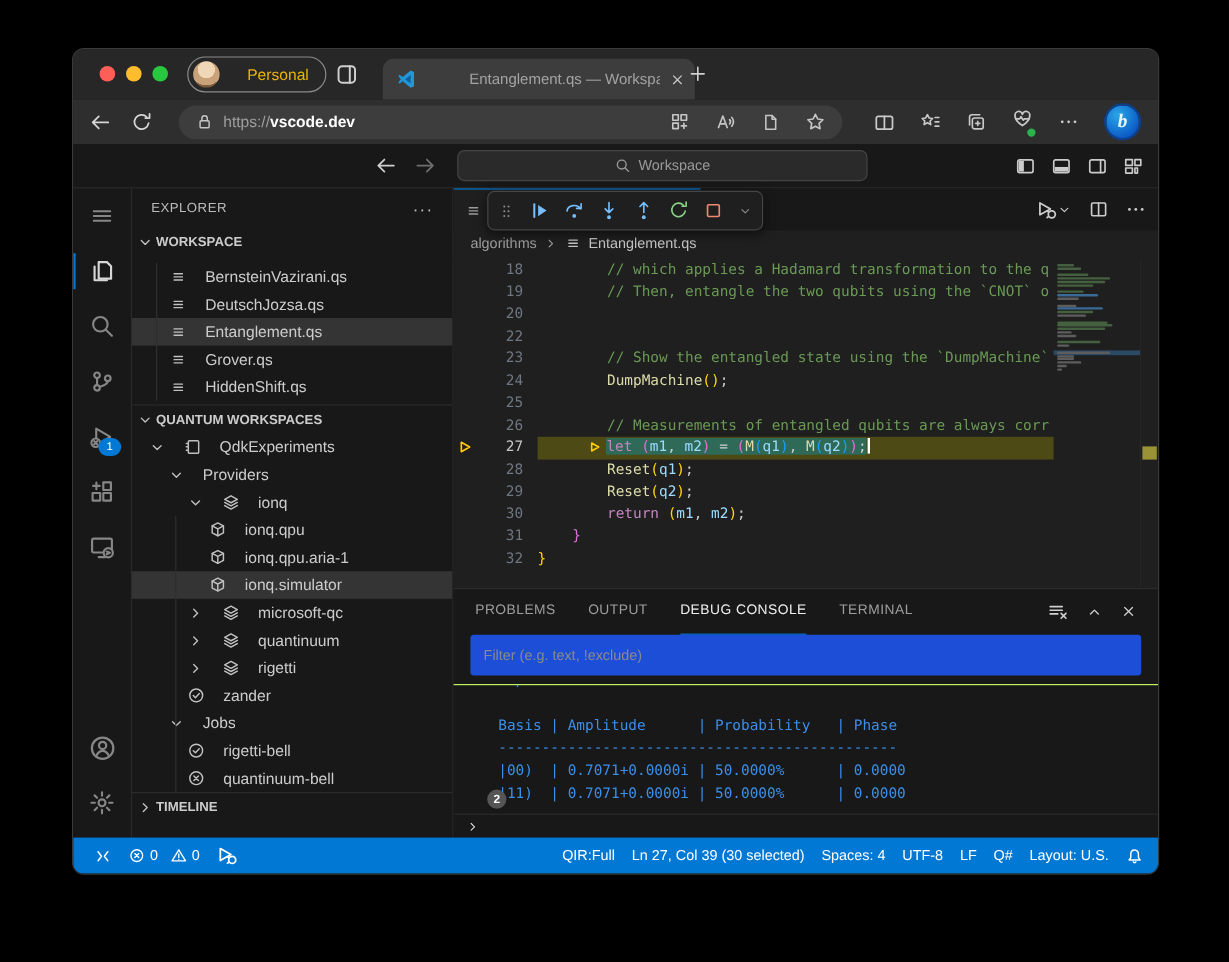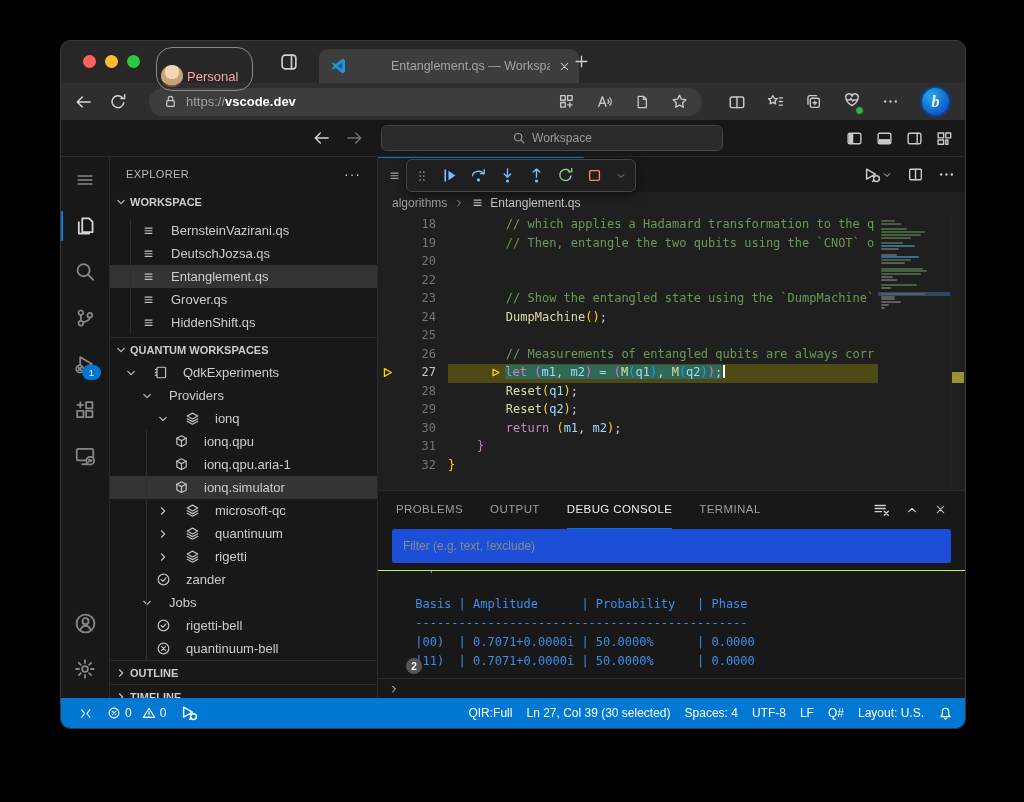--- a/index.html
+++ b/index.html
@@ -10,21 +10,21 @@
        box-shadow:0 24px 70px rgba(0,0,0,.85);display:flex;flex-direction:column;}
   i.ic{display:inline-flex;align-items:center;justify-content:center;flex:none;font-style:normal;}
   i.ic svg{display:block;}
 
   
   .tabstrip{height:42px;background:#272727;display:flex;align-items:flex-end;flex:none;position:relative;}
   .lights{position:absolute;left:22px;top:14px;display:flex;gap:9px;}
   .light{width:13px;height:13px;border-radius:50%;}
   .l-red{background:#ff5f57}.l-yellow{background:#febc2e}.l-green{background:#28c840}
   .profile{position:absolute;left:95px;top:6px;height:28px;border:1px solid #8a8a8a;border-radius:16px;
-           display:flex;align-items:center;gap:4px;padding:14px 14px 0 4px;color:#fca5a5;font-size:13px;}
+           display:flex;align-items:center;gap:23px;padding:0 14px 0 4px;color:#eab308;font-size:13px;}
   .avatar{width:22px;height:22px;border-radius:50%;
           background:radial-gradient(circle at 50% 32%,#f0d7b8 0 38%,#caa27a 39% 70%,#7d5b3f 71%);}
   .wsp-btn{position:absolute;left:218px;top:11px;color:#cfcfcf;}
   .btab{position:absolute;left:258px;top:8px;width:240px;height:34px;background:#3d3d3d;
         border-radius:9px 9px 0 0;display:flex;align-items:center;gap:8px;padding:0 8px 0 12px;}
   .btab-title{color:#a3a3a3;font-size:12.5px;white-space:nowrap;overflow:hidden;flex:1;margin-left:36px;}
   .btab-close{color:#c9c9c9;}
   .newtab{position:absolute;left:512px;top:12px;color:#cfcfcf;}
 
   
@@ -629,28 +629,20 @@
               </i>
               <span class="lbl">quantinuum-bell</span>
             </div>
           </div>
         <div class="sect bordered">
           <i class="ic tree-ic">
               <svg width="14" height="14" viewBox="0 0 16 16" fill="none" stroke="currentColor" stroke-width="1.3" stroke-linecap="round" stroke-linejoin="round">
                 <path d="M6.2 4.3 9.9 8l-3.7 3.7"></path>
               </svg>
             </i>
-          <span>OUTLINE</span>
-        </div>
-        <div class="sect bordered">
-          <i class="ic tree-ic">
-              <svg width="14" height="14" viewBox="0 0 16 16" fill="none" stroke="currentColor" stroke-width="1.3" stroke-linecap="round" stroke-linejoin="round">
-                <path d="M6.2 4.3 9.9 8l-3.7 3.7"></path>
-              </svg>
-            </i>
           <span>TIMELINE</span>
         </div>
       </div>
 
       <div class="edcol">
         <div class="tabbar">
           <div class="etab">
             <i class="ic" style="color:#9d9d9d">
                 <svg width="14" height="14" viewBox="0 0 16 16" fill="none" stroke="currentColor" stroke-width="1.3" stroke-linecap="round" stroke-linejoin="round">
                   <path d="M3.5 4.7h8M3.5 7.7h8M3.5 10.7h8"></path>

